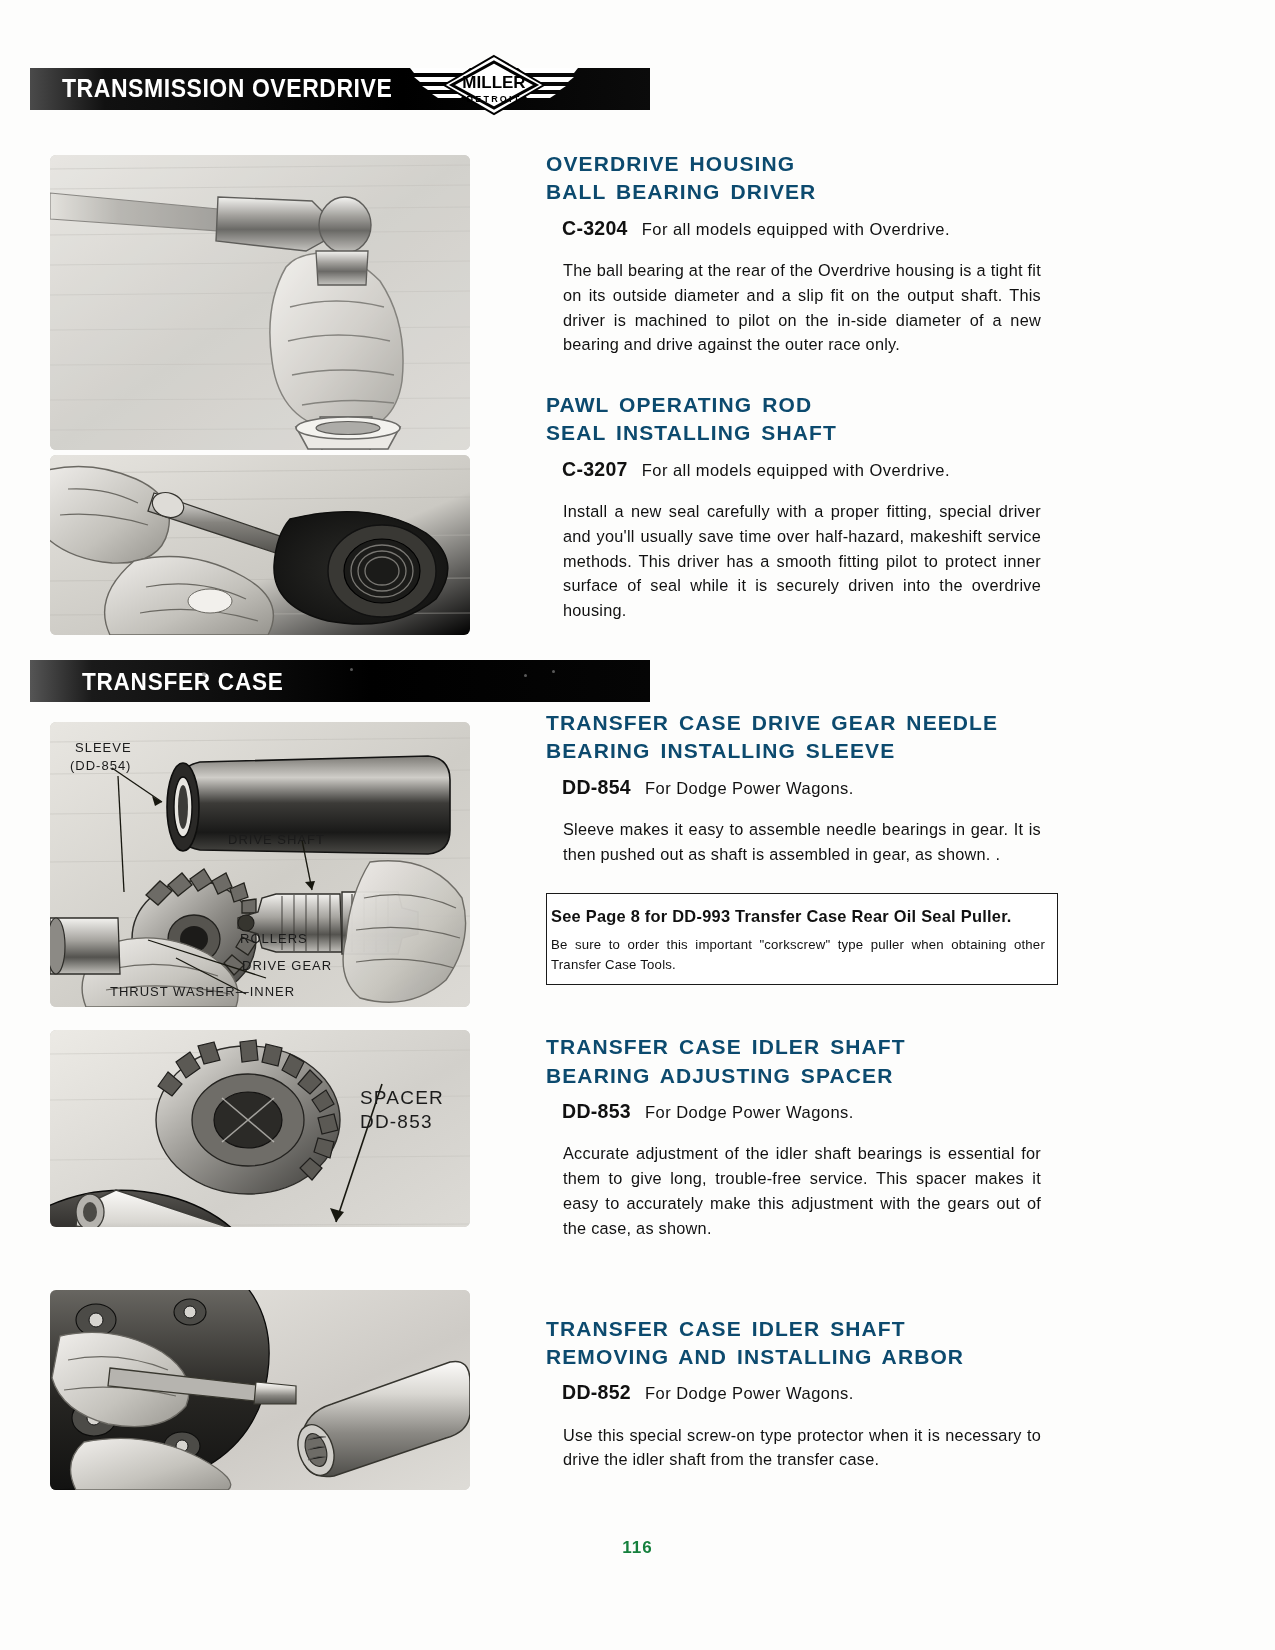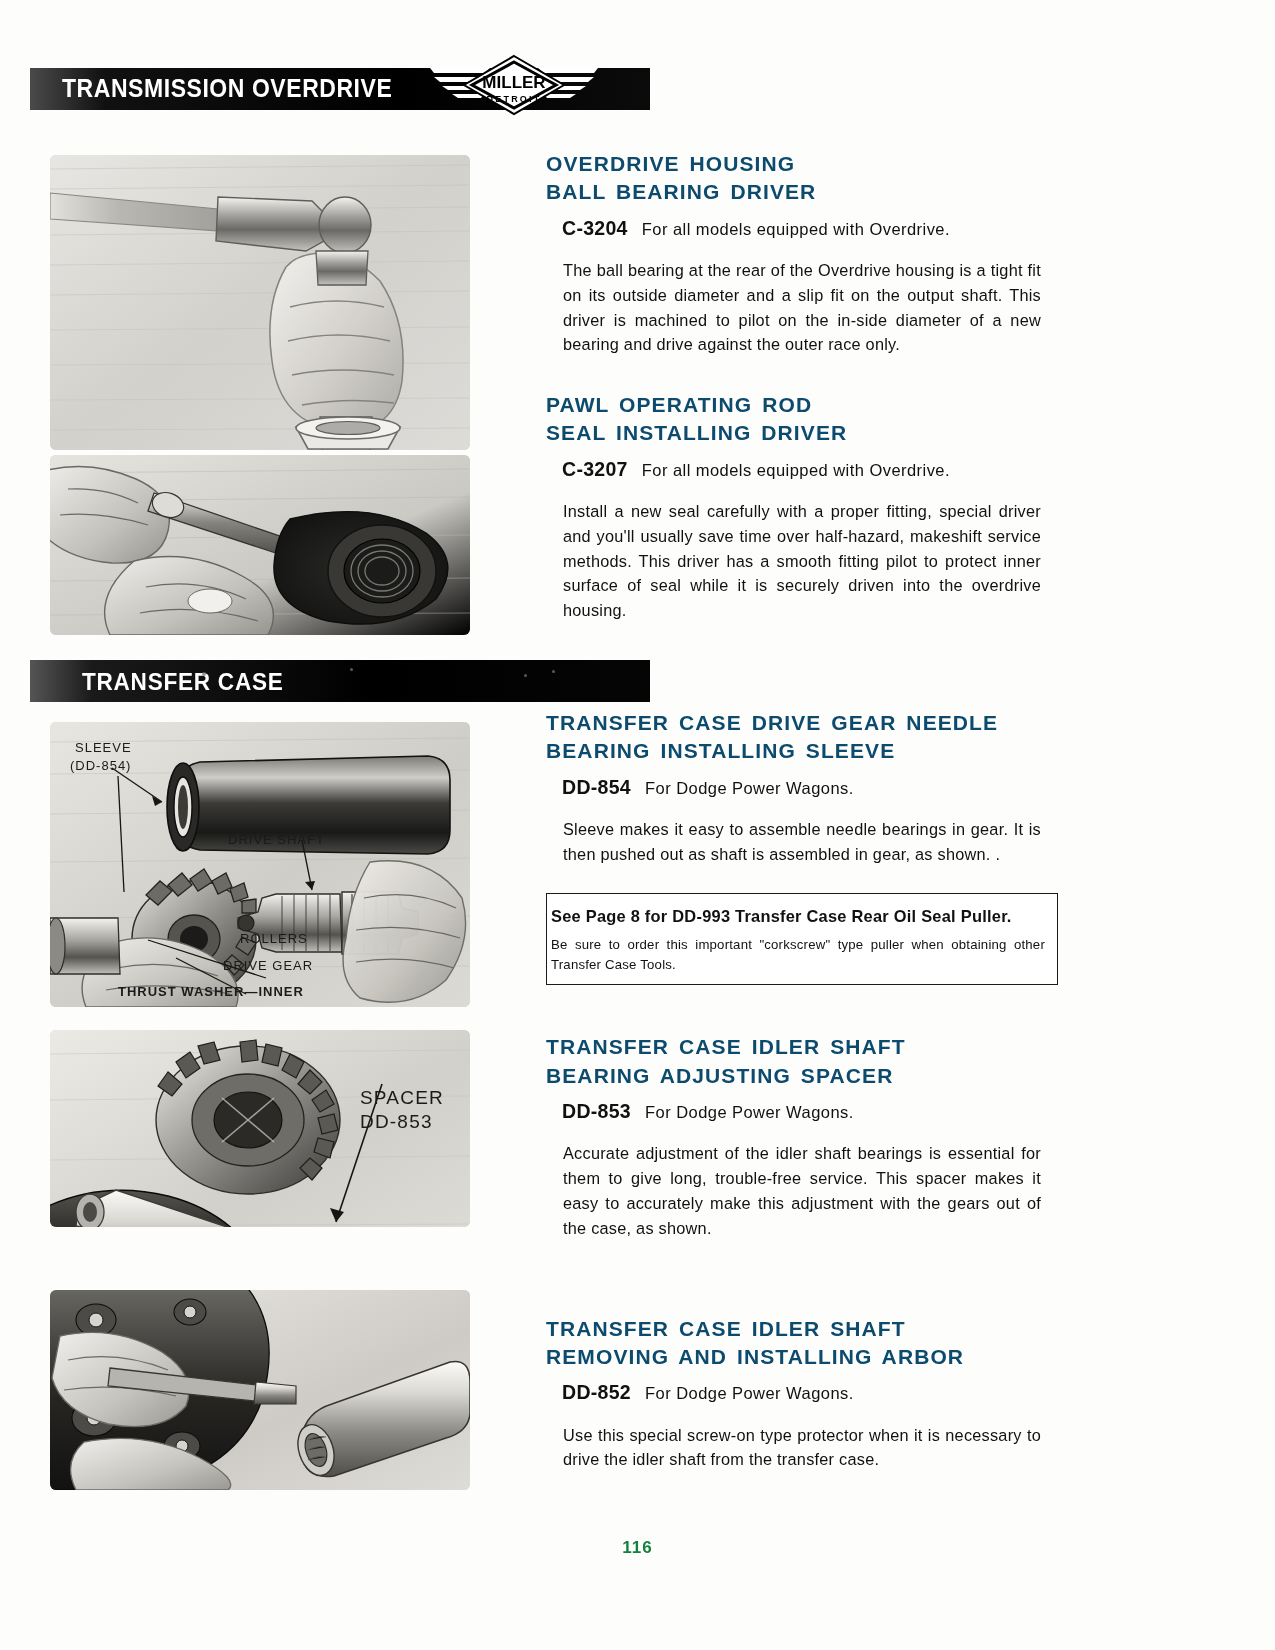--- a/index.html
+++ b/index.html
@@ -22,21 +22,21 @@
     background:linear-gradient(90deg,#4a4a4a 0%,#111 12%,#000 60%,#0b0b0b 100%);
   }
   .header-band .title {
     position:absolute; left:32px; top:6px;
     color:#fff; font-weight:bold; font-size:25px;
     letter-spacing:0.6px;
     font-family:"Liberation Sans", sans-serif;
     transform:scaleX(0.92); transform-origin:left center;
   }
   .logo {
-    position:absolute; left:428px; top:52px; width:172px; height:66px;
+    position:absolute; left:408px; top:52px; width:172px; height:66px;
   }
   
   .section-band {
     position:absolute; left:30px; top:660px; width:620px; height:42px;
     background:linear-gradient(90deg,#555 0%,#1a1a1a 10%,#000 55%,#050505 100%);
   }
   .section-band .title {
     position:absolute; left:52px; top:8px;
     color:#fff; font-weight:bold; font-size:24px; letter-spacing:0.8px;
     transform:scaleX(0.94); transform-origin:left center;
@@ -365,22 +365,22 @@
         <path d="M126 236 L196 272"></path>
       </g>
       <polygon points="112,80 102,74 105,84" fill="#17170f"></polygon>
       <polygon points="262,168 255,160 265,159" fill="#17170f"></polygon>
     </svg>
     
     <span class="fig-label" style="left:25px;top:18px;">SLEEVE</span>
     <span class="fig-label" style="left:20px;top:36px;">(DD-854)</span>
     <span class="fig-label" style="left:178px;top:110px;">DRIVE SHAFT</span>
     <span class="fig-label" style="left:190px;top:209px;">ROLLERS</span>
-    <span class="fig-label" style="left:173px;top:236px;">DRIVE GEAR</span>
-    <span class="fig-label" style="left:68px;top:262px;font-weight:bold;">THRUST WASHER—INNER</span>
+    <span class="fig-label" style="left:192px;top:236px;">DRIVE GEAR</span>
+    <span class="fig-label" style="left:60px;top:262px;">THRUST WASHER—INNER</span>
   </div>
 
   <div class="fig f4">
     <svg width="420" height="255" viewBox="0 0 420 255">
       <defs>
         <linearGradient id="bg4" x1="0" y1="0" x2="1" y2="1">
           <stop offset="0%" stop-color="#eceae5"></stop>
             <stop offset="55%" stop-color="#d2d0cb"></stop>
           <stop offset="100%" stop-color="#e0ded9"></stop>
         </linearGradient>
@@ -524,21 +524,21 @@
       </h2>
       <div class="code-line">
         <span class="code">C-3204</span><span class="code-desc">For all models equipped with Overdrive.</span>
       </div>
       <p class="body">The ball bearing at the rear of the Overdrive housing is a tight fit on its outside diameter and a slip fit on the output shaft.  This driver is machined to pilot on the in-side diameter of a new bearing and drive against the outer race only.</p>
     </div>
 
     <div class="blk" style="margin-top:34px;">
       <h2 class="hdg">
         <span>PAWL OPERATING ROD</span><br>
-        <span>SEAL INSTALLING DRIVER</span>
+        <span>SEAL INSTALLING SHAFT</span>
       </h2>
       <div class="code-line">
         <span class="code">C-3207</span><span class="code-desc">For all models equipped with Overdrive.</span>
       </div>
       <p class="body">Install a new seal carefully with a proper fitting, special driver and you'll usually save time over half-hazard, makeshift service methods.  This driver has a smooth fitting pilot to protect inner surface of seal while it is securely driven into the overdrive housing.</p>
     </div>
 
     <div class="blk" style="margin-top:86px;">
       <h2 class="hdg">
         <span>TRANSFER CASE DRIVE GEAR NEEDLE</span><br>

